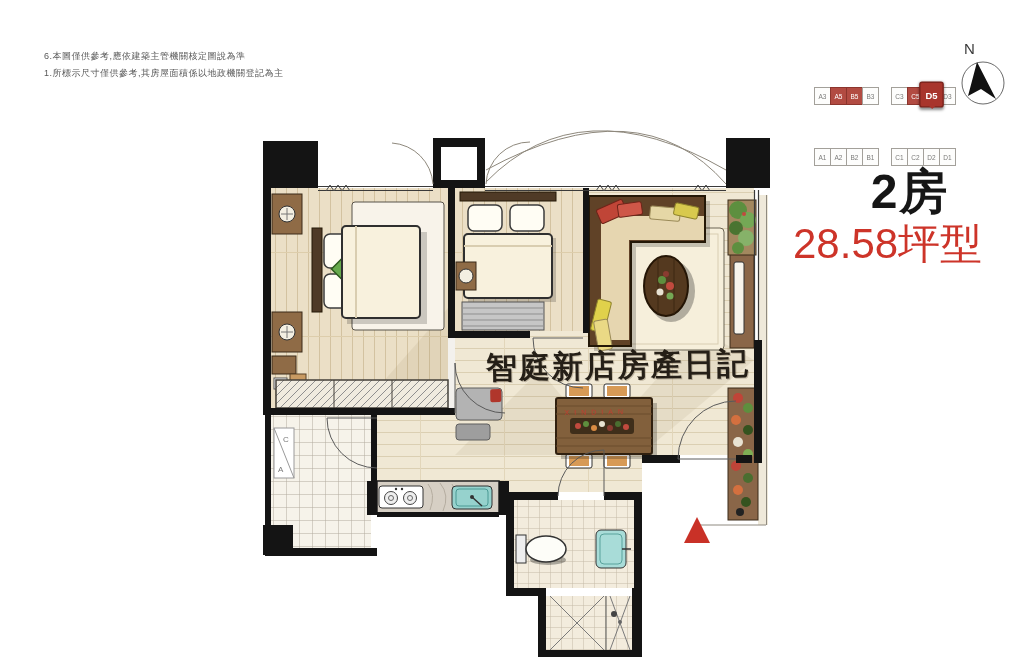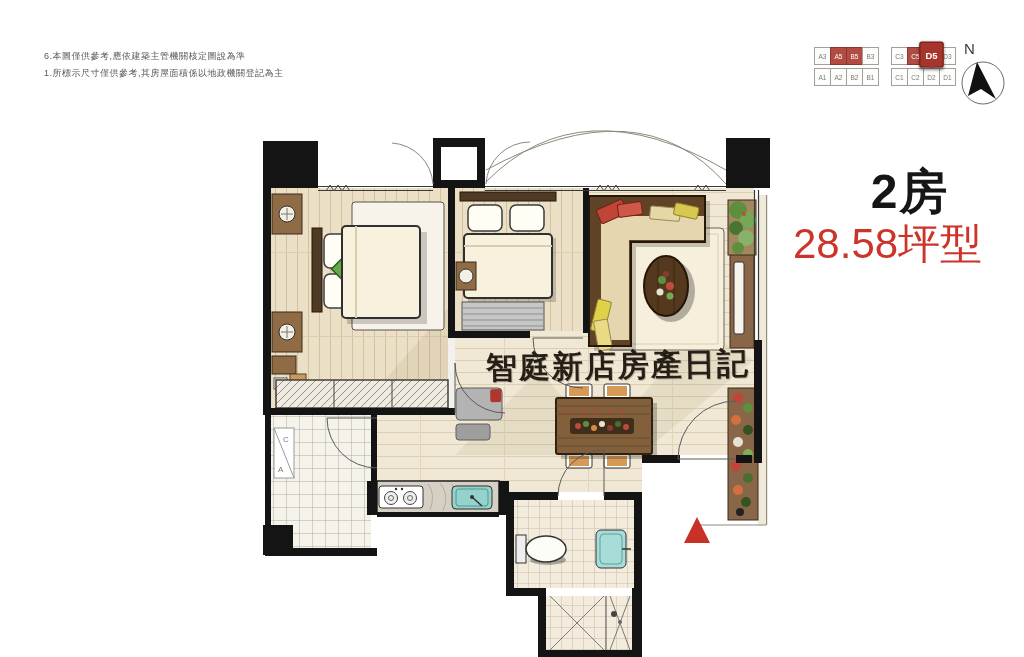--- a/index.html
+++ b/index.html
@@ -9,21 +9,21 @@
     font-family:"Liberation Sans","DejaVu Sans",sans-serif;
   }
   
   .disclaimer{
     position:absolute;left:44px;top:48px;
     font-size:9px;line-height:16.5px;letter-spacing:.5px;color:#585858;
   }
   
   .key-plan{position:absolute;left:814px;top:47px;display:flex;gap:13px;}
   .kp-block{display:flex;flex-direction:column;}
-  .kp-row{display:flex;}
+  .kp-row{display:flex;margin-top:40px;}
   .kp-row:first-child{margin-bottom:3px;}
   .kp-cell{
     width:15px;height:16px;margin-right:-1px;
     display:flex;align-items:center;justify-content:center;
     border:1px solid #a3a09a;background:#fdfdfc;
     font-size:6.5px;color:#7a7a78;position:relative;
   }
   .kp-cell.hl{background:#b24b42;border-color:#8c352d;color:#fff;}
   .kp-cell.marker{
     background:#a8352c;border-color:#7e241d;color:#fff;font-weight:bold;

